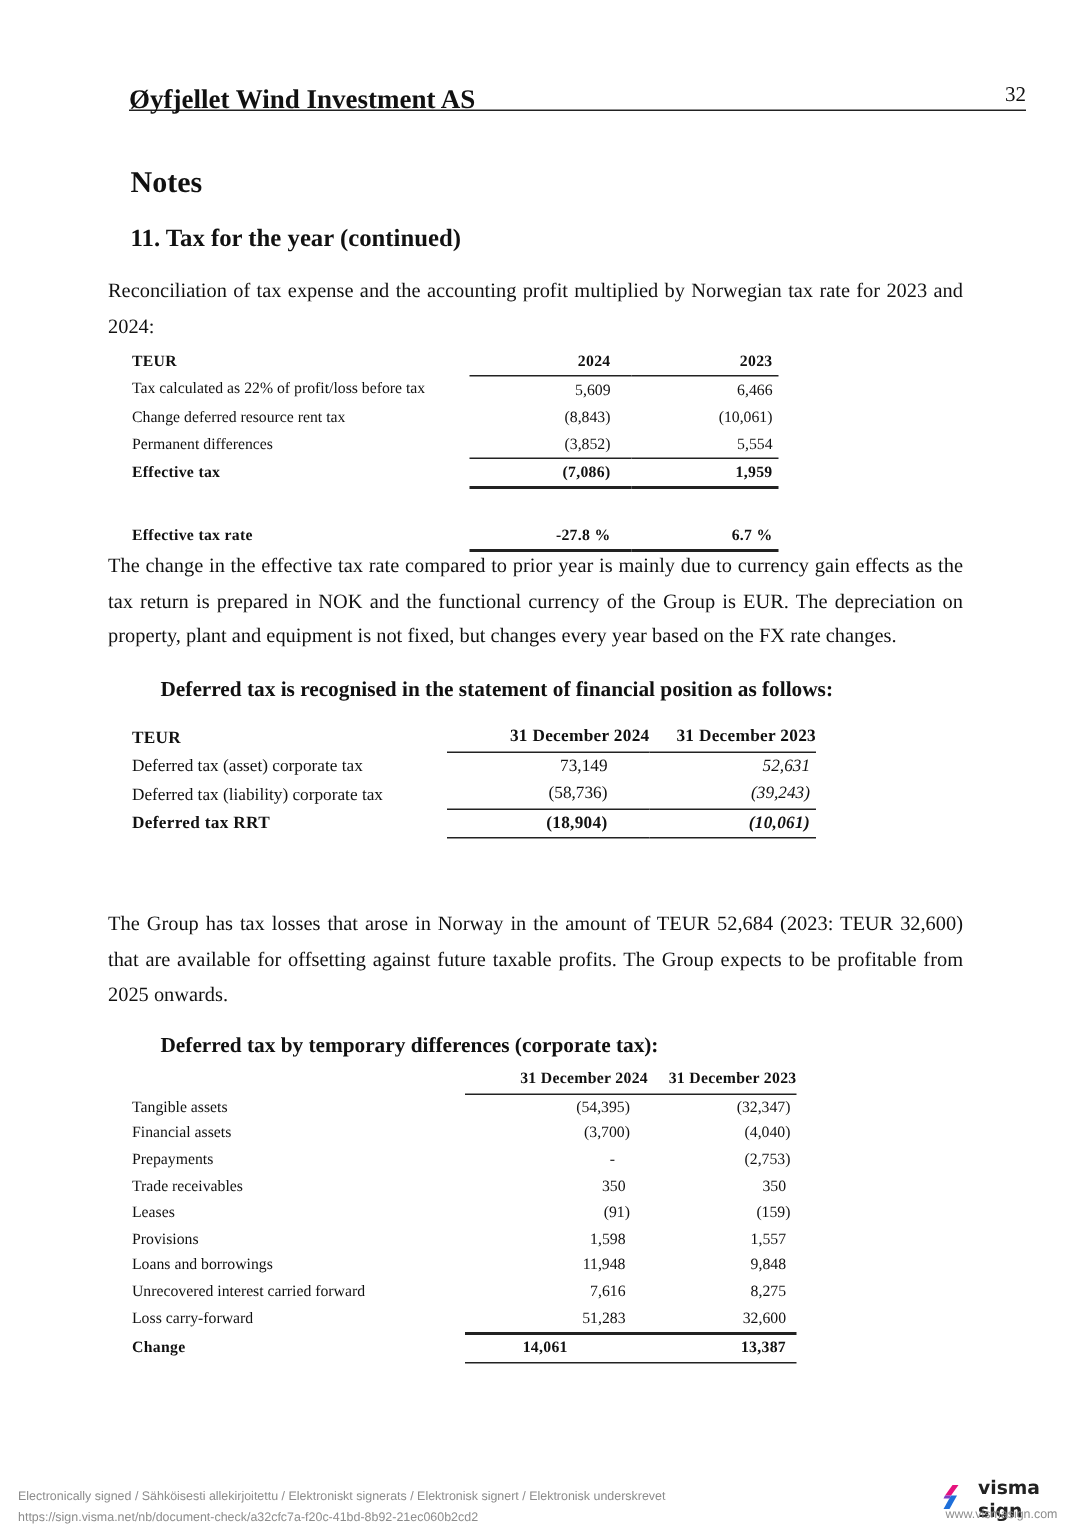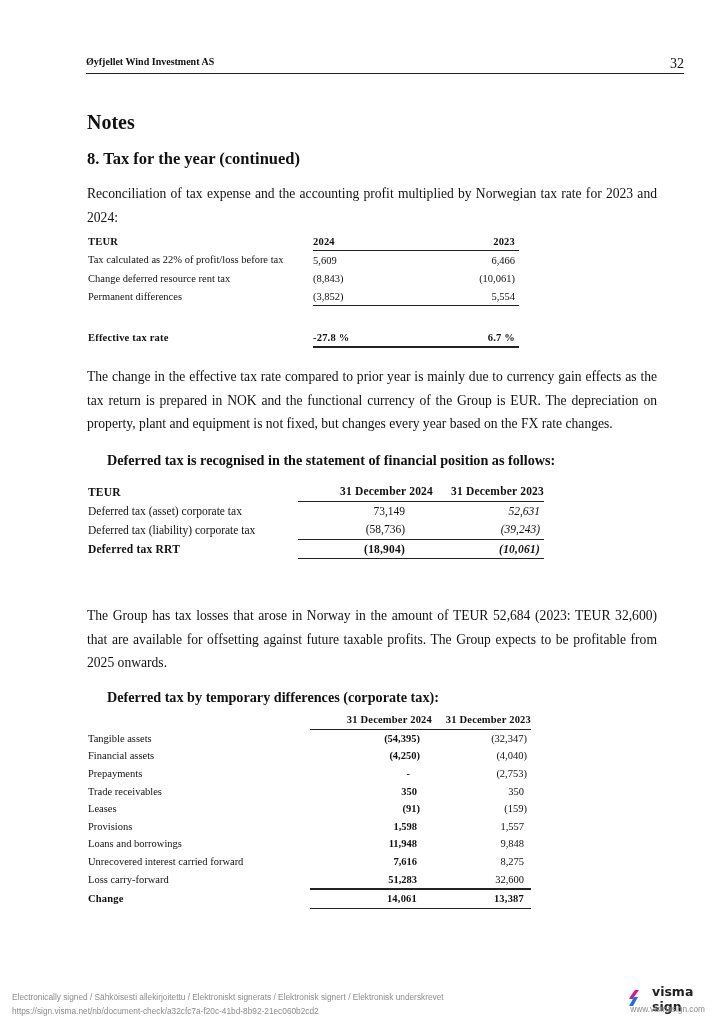--- a/index.html
+++ b/index.html
@@ -4,76 +4,76 @@
 <style>
   html, body { margin: 0; padding: 0; }
   body {
     width: 724px; height: 1024px; background: #ffffff; position: relative; overflow: hidden;
     font-family: "Liberation Serif", "DejaVu Serif", serif; color: #111;
   }
   .header {
     position: absolute; left: 86px; top: 56px; width: 598px; height: 17px;
     border-bottom: 1.5px solid #222;
   }
-  .header .company { position: absolute; left: 0; top: 0; font-size: 10px; font-weight: bold; }
+  .header .company { position: absolute; left: 0; top: 0; font-size: 18px; font-weight: bold; }
   .header .page { position: absolute; right: 0; top: 0; font-size: 14px; }
   .abs { position: absolute; }
   .notes-title { left: 87px; top: 111px; font-size: 20px; font-weight: bold; }
   .section-title { left: 87px; top: 149px; font-size: 16.5px; font-weight: bold; }
-  .para { left: 87px; width: 570px; font-size: 13.6px; line-height: 23.5px; text-align: justify; }
+  .para { left: 72px; width: 570px; font-size: 13.6px; line-height: 23.5px; text-align: justify; }
   .sub-heading { left: 87px; font-size: 14.2px; font-weight: bold; margin-left: 20px; }
 
   table { border-collapse: collapse; position: absolute; }
   td { padding: 0; white-space: nowrap; }
 
   
   .t1 { left: 88px; top: 232px; font-size: 10.5px; }
   .t1 td { height: 18px; }
   .t1 .lbl { width: 225px; }
-  .t1 .c1 { width: 94px; padding-right: 0; }
+  .t1 .c1 { width: 94px; text-align: right; padding-right: 0; }
   .t1 .c2 { width: 94px; text-align: right; }
   .t1 .num1 { padding-right: 14px; }
   .t1 .num2 { padding-right: 4px; }
 
   
   .t2 { left: 88px; top: 482px; font-size: 11.5px; }
   .t2 td { height: 18.5px; }
   .t2 .lbl { width: 210px; }
   .t2 .c1 { width: 107px; text-align: right; padding-right: 0; }
   .t2 .c2 { width: 107px; text-align: right; }
   .t2 .num1 { padding-right: 28px; }
   .t2 .num2 { padding-right: 4px; font-style: italic; }
 
   
   .t3 { left: 88px; top: 711px; font-size: 10.5px; }
   .t3 td { height: 17.6px; }
   .t3 .lbl { width: 222px; }
   .t3 .c1 { width: 100px; text-align: right; }
   .t3 .c2 { width: 92px; text-align: right; }
-  .t3 .num1 { padding-right: 12px; font-weight: bold; }
+  .t3 .num1 { padding-right: 12px; }
   .t3 .num2 { padding-right: 4px; }
 
   .bold { font-weight: bold; letter-spacing: 0.2px; }
   .line-b { border-bottom: 1.5px solid #222; }
   .line-b2 { border-bottom: 2.5px solid #222; }
 
   .footer { position: absolute; left: 12px; top: 990px; font-family: "Liberation Sans", "DejaVu Sans", sans-serif; font-size: 8.3px; color: #8c8c8c; line-height: 14px; }
   .brand { position: absolute; left: 628px; top: 984px; font-family: "DejaVu Sans", sans-serif; font-size: 12.5px; font-weight: bold; color: #222; display: flex; align-items: center; gap: 12px; }
   .brand-url { position: absolute; right: 19px; top: 1004px; font-family: "Liberation Sans", sans-serif; font-size: 8.3px; color: #8c8c8c; }
 </style>
 </head>
 <body>
 
 <div class="header">
   <span class="company">Øyfjellet Wind Investment AS</span>
   <span class="page">32</span>
 </div>
 
 <div class="abs notes-title">Notes</div>
-<div class="abs section-title">8. Tax for the year (continued)</div>
+<div class="abs section-title">11. Tax for the year (continued)</div>
 
 <div class="abs para" style="top:182px;">Reconciliation of tax expense and the accounting profit multiplied by Norwegian tax rate for 2023 and 2024:</div>
 
 <table class="t1">
   <tbody>
       <tr>
     <td class="lbl bold">TEUR</td>
     <td class="c1 bold line-b num1">2024</td>
     <td class="c2 bold line-b num2">2023</td>
   </tr>
@@ -86,20 +86,25 @@
     <td class="lbl">Change deferred resource rent tax</td>
     <td class="c1 num1">(8,843)</td>
     <td class="c2 num2">(10,061)</td>
   </tr>
   <tr>
     <td class="lbl">Permanent differences</td>
     <td class="c1 num1 line-b">(3,852)</td>
     <td class="c2 num2 line-b">5,554</td>
   </tr>
   <tr>
+    <td class="lbl bold">Effective tax</td>
+    <td class="c1 num1 bold line-b2">(7,086)</td>
+    <td class="c2 num2 bold line-b2">1,959</td>
+  </tr>
+  <tr>
         <td style="height:22px" colspan="3"></td>
       </tr>
   <tr>
     <td class="lbl bold">Effective tax rate</td>
     <td class="c1 num1 bold line-b2">-27.8 %</td>
     <td class="c2 num2 bold line-b2">6.7 %</td>
   </tr>
 </tbody>
   </table>
 
@@ -143,21 +148,21 @@
     <td class="c1 bold line-b" style="padding-right:0;">31 December 2024</td>
     <td class="c2 bold line-b" style="padding-right:0;">31 December 2023</td>
   </tr>
   <tr>
     <td class="lbl">Tangible assets</td>
     <td class="c1 num1">(54,395)</td>
     <td class="c2 num2">(32,347)</td>
   </tr>
   <tr>
     <td class="lbl">Financial assets</td>
-    <td class="c1 num1">(4,250)</td>
+    <td class="c1 num1">(3,700)</td>
     <td class="c2 num2">(4,040)</td>
   </tr>
   <tr>
     <td class="lbl">Prepayments</td>
     <td class="c1 num1" style="padding-right:22px;">-</td>
     <td class="c2 num2">(2,753)</td>
   </tr>
   <tr>
     <td class="lbl">Trade receivables</td>
     <td class="c1 num1" style="padding-right:15px;">350</td>
@@ -183,21 +188,21 @@
     <td class="c1 num1" style="padding-right:15px;">7,616</td>
     <td class="c2 num2" style="padding-right:7px;">8,275</td>
   </tr>
   <tr>
     <td class="lbl">Loss carry-forward</td>
     <td class="c1 num1 line-b2" style="padding-right:15px;">51,283</td>
     <td class="c2 num2 line-b2" style="padding-right:7px;">32,600</td>
   </tr>
   <tr>
     <td class="lbl bold">Change</td>
-    <td class="c1 num1 bold line-b" style="padding-right:15px;">14,061</td>
+    <td class="c1 num1 bold line-b" style="padding-right:15px;text-align:center;">14,061</td>
     <td class="c2 num2 bold line-b" style="padding-right:7px;">13,387</td>
   </tr>
 </tbody>
   </table>
 
 <div class="footer">
   <div>Electronically signed / Sähköisesti allekirjoitettu / Elektroniskt signerats / Elektronisk signert / Elektronisk underskrevet</div>
   <div>https://sign.visma.net/nb/document-check/a32cfc7a-f20c-41bd-8b92-21ec060b2cd2</div>
 </div>
 

